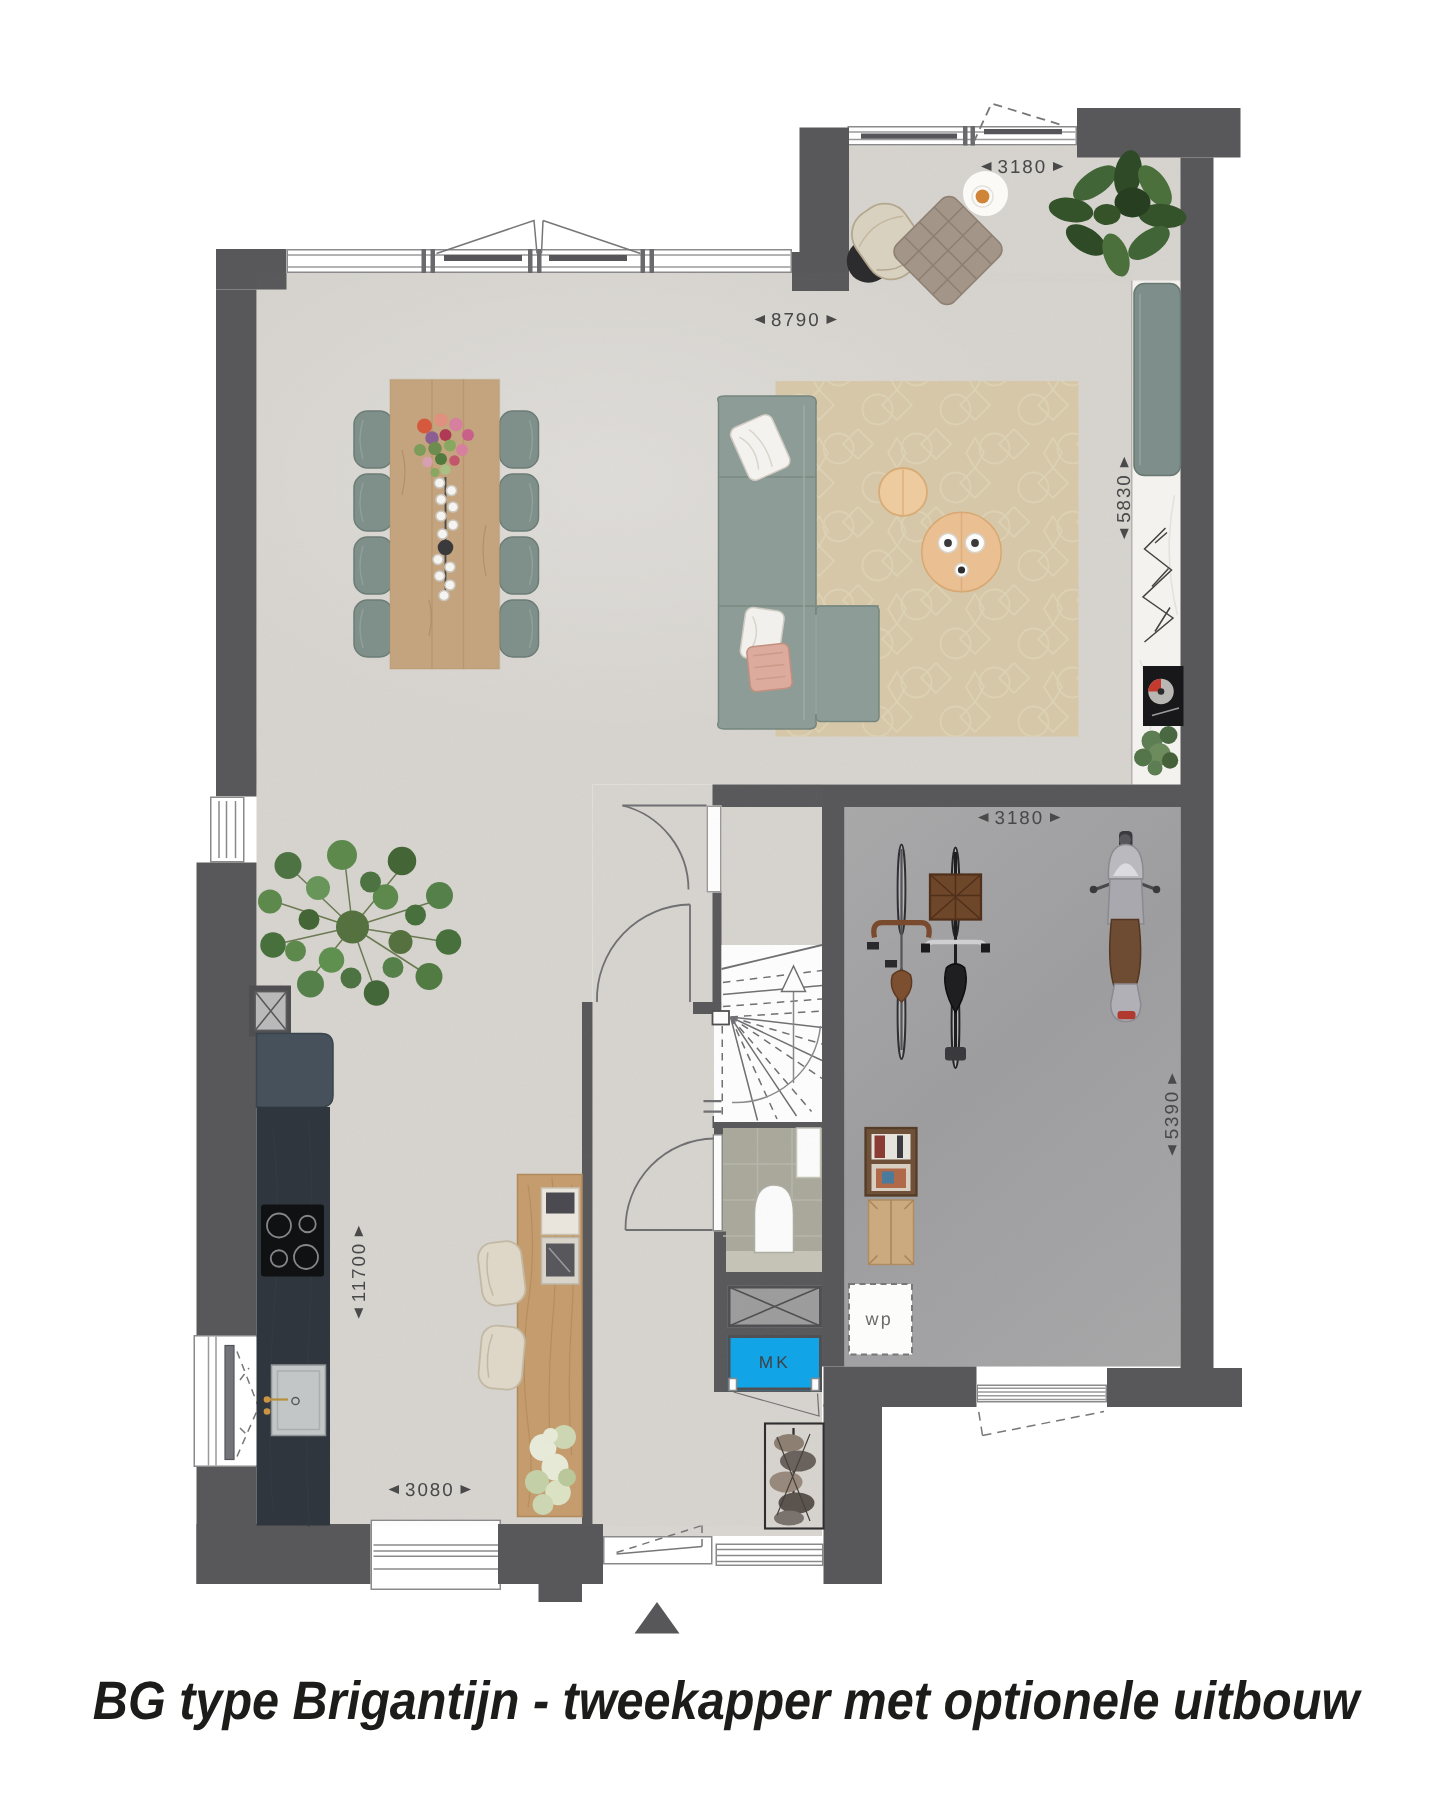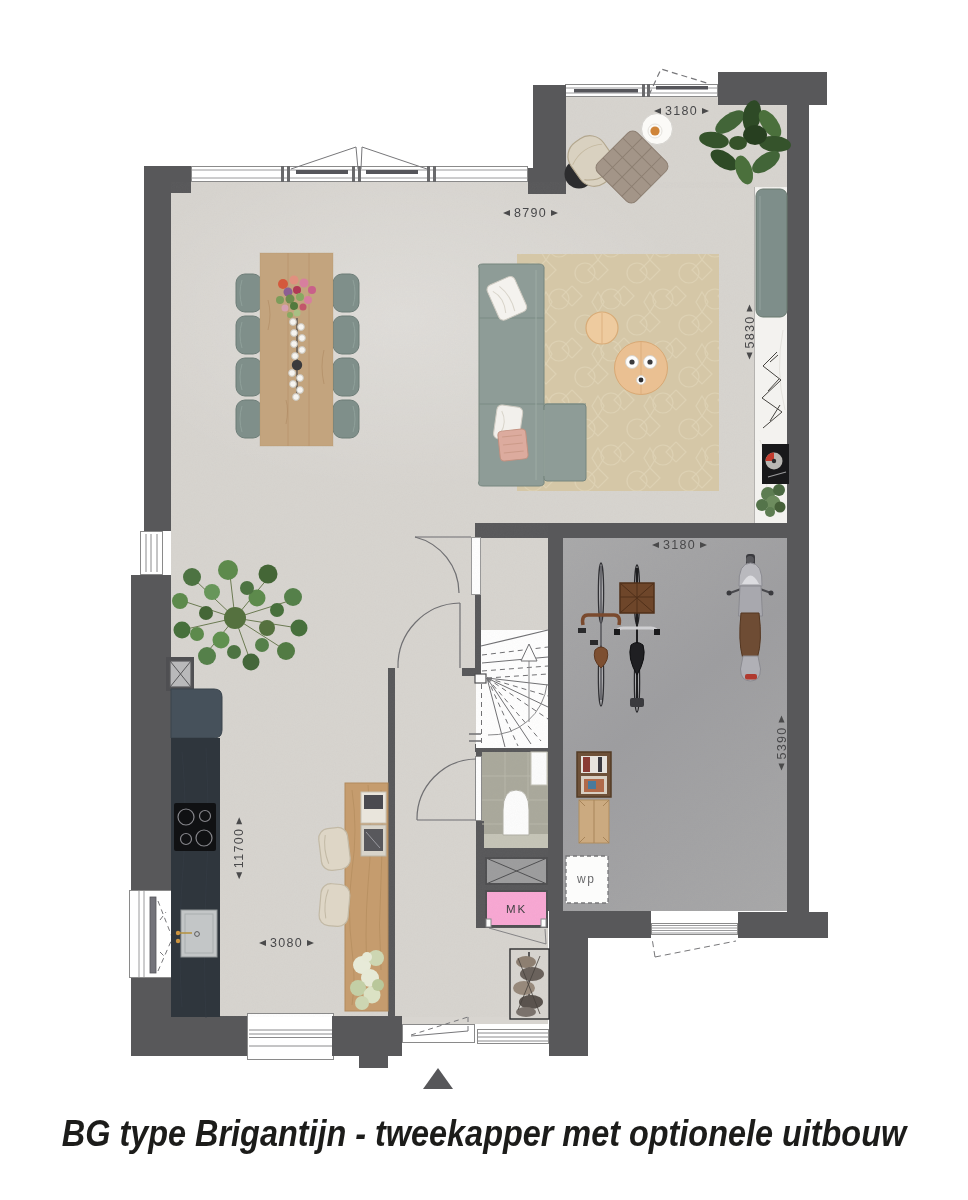--- a/index.html
+++ b/index.html
@@ -97,21 +97,21 @@
 <div class="win" style="left:475px;top:756px;width:7px;height:65px;"></div>
 
 <div class="wall" style="left:476px;top:821px;width:8px;height:27px;"></div>
 
 <div class="wall" style="left:476px;top:848px;width:72px;height:9px;"></div>
 
 <div class="wall" style="left:476px;top:848px;width:72px;height:80px;"></div>
 
 <div class="abs" style="left:485px;top:857px;width:63px;height:28px;background:#9d9d9e;border:2px solid #4f4f51;box-sizing:border-box;"></div>
 
-<div class="abs" style="left:485px;top:890px;width:63px;height:37px;background:#f9a8d4;border:2px solid #4f4f51;box-sizing:border-box;color:#3f3f41;font-size:11.5px;letter-spacing:2px;display:flex;align-items:center;justify-content:center;">MK</div>
+<div class="abs" style="left:485px;top:890px;width:63px;height:37px;background:#0ea5e9;border:2px solid #4f4f51;box-sizing:border-box;color:#3f3f41;font-size:11.5px;letter-spacing:2px;display:flex;align-items:center;justify-content:center;">MK</div>
 
 <div class="wall" style="left:548px;top:538px;width:15px;height:373px;"></div>
 
 <div class="abs" style="left:481px;top:630px;width:67px;height:118px;background:#fff;"></div>
 
 <div class="abs" style="left:476px;top:683px;width:6px;height:65px;background:#fff;"></div>
 
 <svg class="abs" style="left:0;top:0;" width="968" height="1200" viewBox="0 0 968 1200">
 
 <g fill="none" stroke="#6d6d6f" stroke-width="1">
@@ -576,19 +576,19 @@
 <div class="dim" style="left:654px;top:104px;"><span class="tl"></span>3180<span class="tr"></span></div>
 
 <div class="dim" style="left:722px;top:325px;transform:rotate(-90deg);transform-origin:center;"><span class="tl"></span>5830<span class="tr"></span></div>
 
 <div class="dim" style="left:652px;top:538px;"><span class="tl"></span>3180<span class="tr"></span></div>
 
 <div class="dim" style="left:754px;top:736px;transform:rotate(-90deg);transform-origin:center;"><span class="tl"></span>5390<span class="tr"></span></div>
 
 <div class="dim" style="left:208px;top:841px;transform:rotate(-90deg);transform-origin:center;"><span class="tl"></span>11700<span class="tr"></span></div>
 
-<div class="dim" style="left:259px;top:936px;"><span class="tl"></span>3080<span class="tr"></span></div>
+<div class="dim" style="left:259px;top:986px;"><span class="tl"></span>3080<span class="tr"></span></div>
 
 <div class="abs" style="left:423px;top:1068px;width:0;height:0;border-left:15px solid transparent;border-right:15px solid transparent;border-bottom:21px solid #57575a;"></div>
 
 <div class="abs" style="left:0;top:1113px;width:968px;text-align:center;font-size:36px;font-style:italic;font-weight:bold;color:#1c1c1a;white-space:nowrap;transform:scaleX(0.90);transform-origin:center;">BG type Brigantijn - tweekapper met optionele uitbouw</div>
 
 </div>
 
 </body></html>

